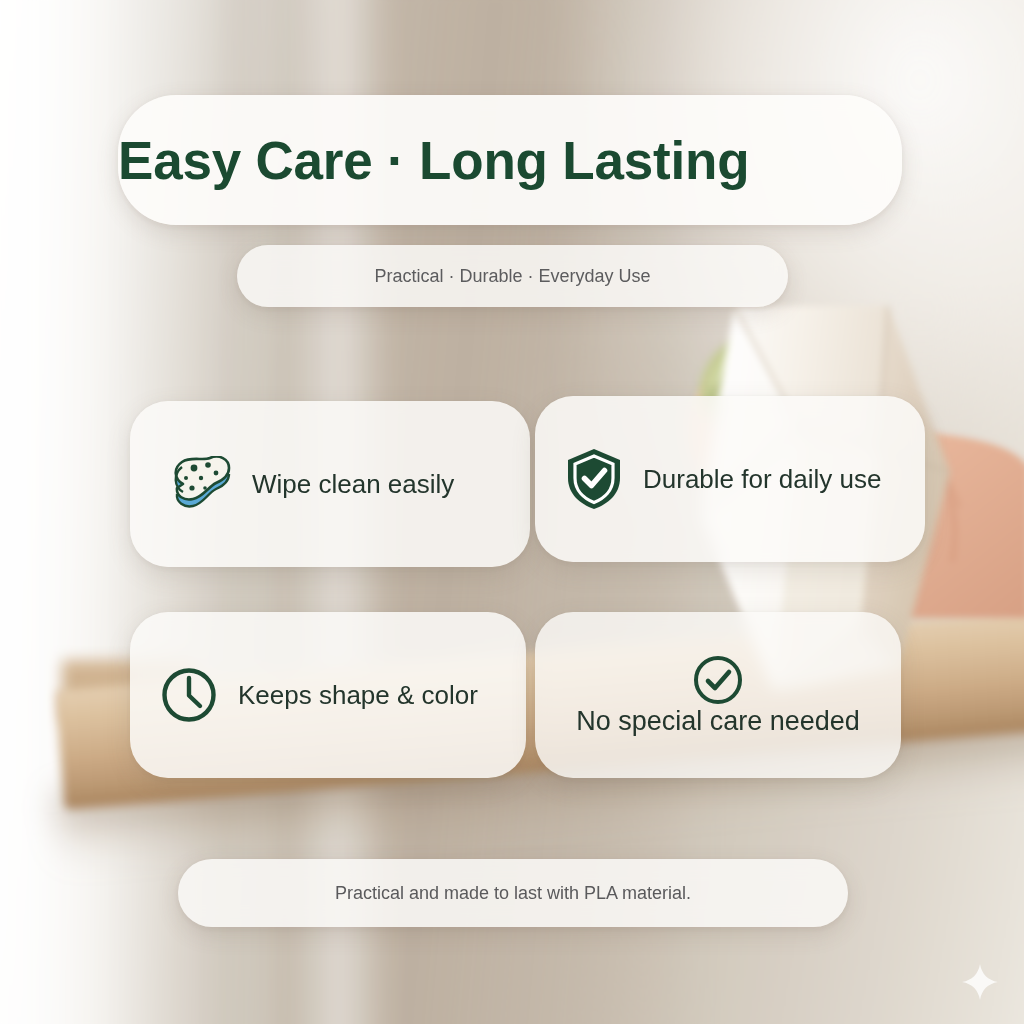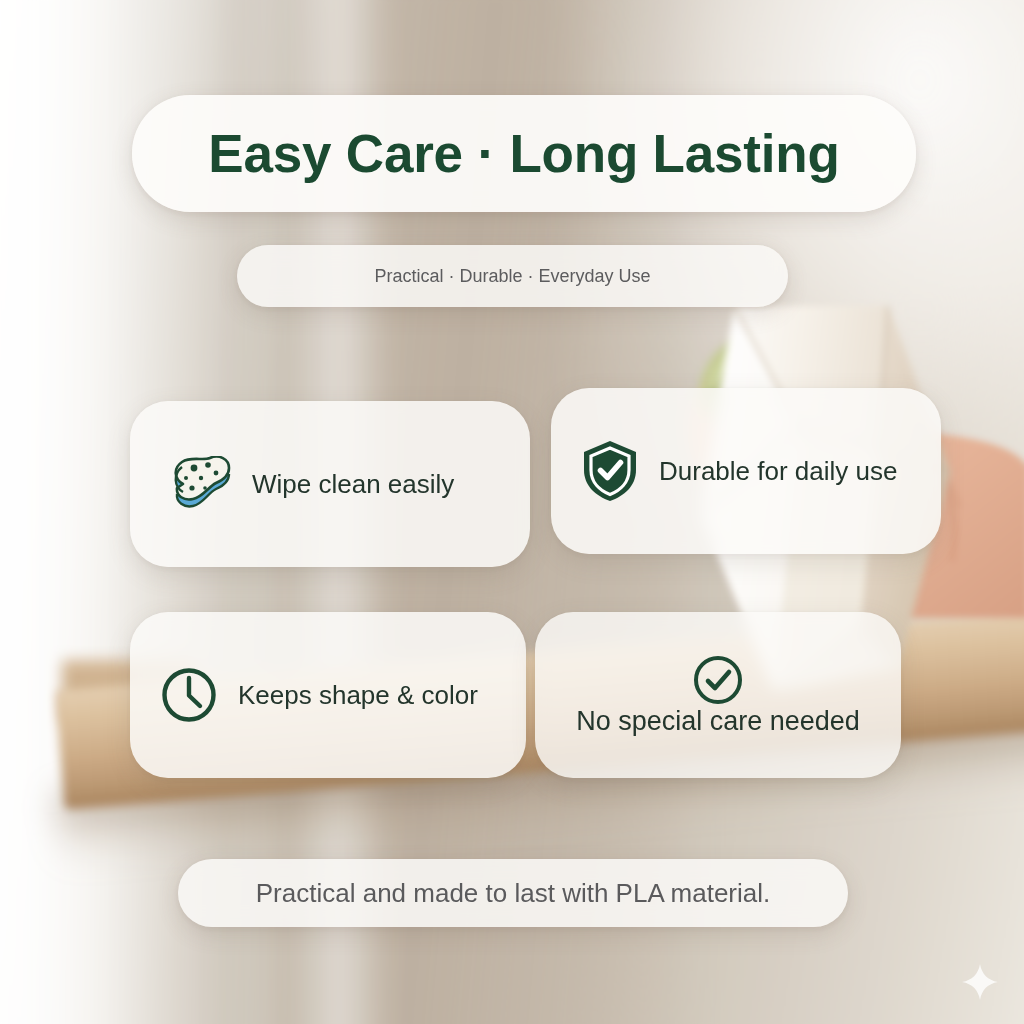--- a/index.html
+++ b/index.html
@@ -192,26 +192,25 @@
     background: rgba(252,251,249,0.90);
     backdrop-filter: blur(9px);
     box-shadow: 0 7px 22px rgba(110,95,78,0.16),
                 0 2px 6px rgba(110,95,78,0.08);
     display: flex;
     align-items: center;
   }
 
   
   #title-pill {
-    left: 132px;
+    left: 118px;
     top: 95px;
     width: 784px;
-    height: 117px;
+    height: 130px;
     border-radius: 58px;
-    justify-content: center;
     background: rgba(253,252,250,0.93);
   }
   #title-text {
     font-size: 53px;
     font-weight: bold;
     color: #1b4a31;
     letter-spacing: -0.2px;
     white-space: nowrap;
   }
 
@@ -245,21 +244,21 @@
     gap: 20px;
   }
   .card-stack {
     flex-direction: column;
     justify-content: center;
     align-items: center;
     gap: 0;
     text-align: right;
   }
   #card-wipe   { left: 130px; top: 401px; width: 360px; height: 166px; padding-left: 40px; }
-  #card-durable{ left: 535px; top: 388px; width: 360px; height: 166px; margin-left: 16px; }
+  #card-durable{ left: 535px; top: 396px; width: 360px; height: 166px; }
   #card-shape  { left: 130px; top: 612px; width: 366px; height: 166px; text-align: center; }
   #card-nocare { left: 535px; top: 612px; width: 366px; height: 166px;
                  background: rgba(251,250,248,0.80); }
 
   .card-label {
     font-size: 26px;
     color: #23352c;
     white-space: nowrap;
   }
   #card-nocare .card-label { font-size: 27px; }
@@ -275,21 +274,21 @@
   #caption-pill {
     left: 178px;
     top: 859px;
     width: 670px;
     height: 68px;
     border-radius: 34px;
     justify-content: center;
     background: rgba(250,249,247,0.86);
   }
   #caption-text {
-    font-size: 26px;
+    font-size: 18px;
     color: #5a5a5c;
     white-space: nowrap;
   }
 
   
   #sparkle {
     position: absolute;
     right: 24px;
     bottom: 22px;
     width: 40px;

